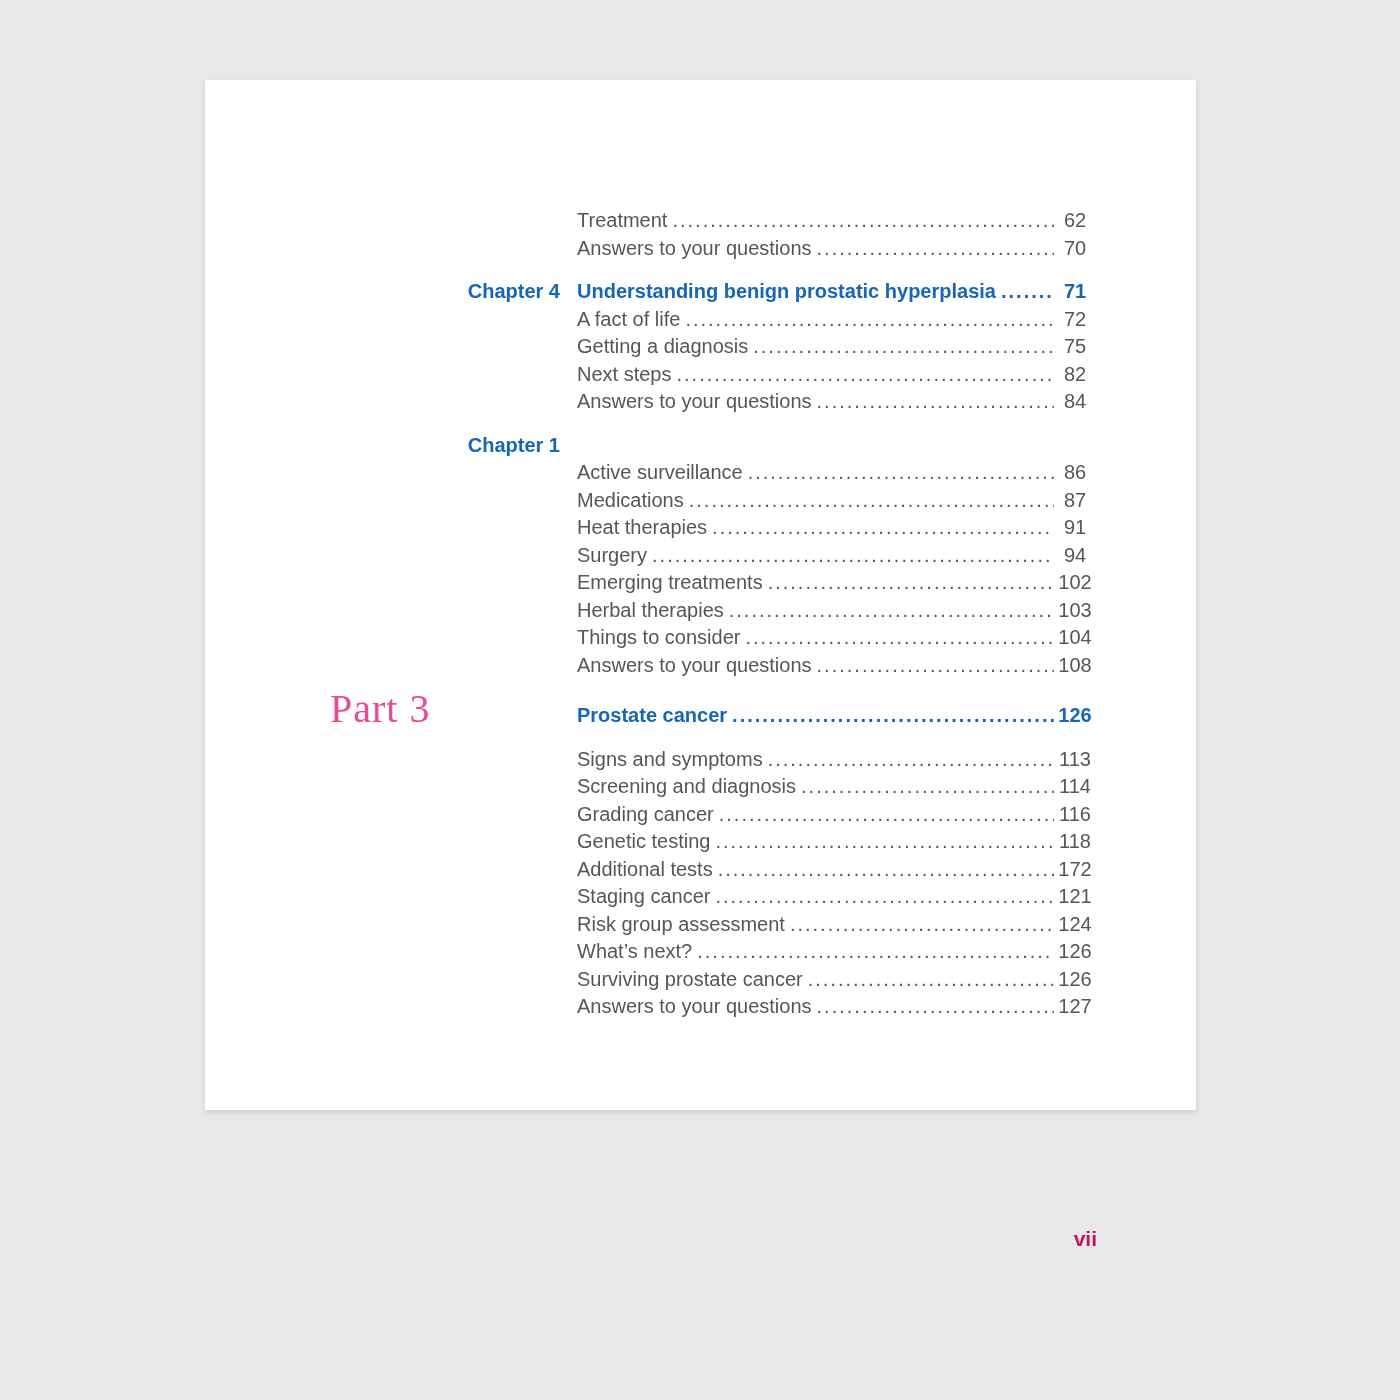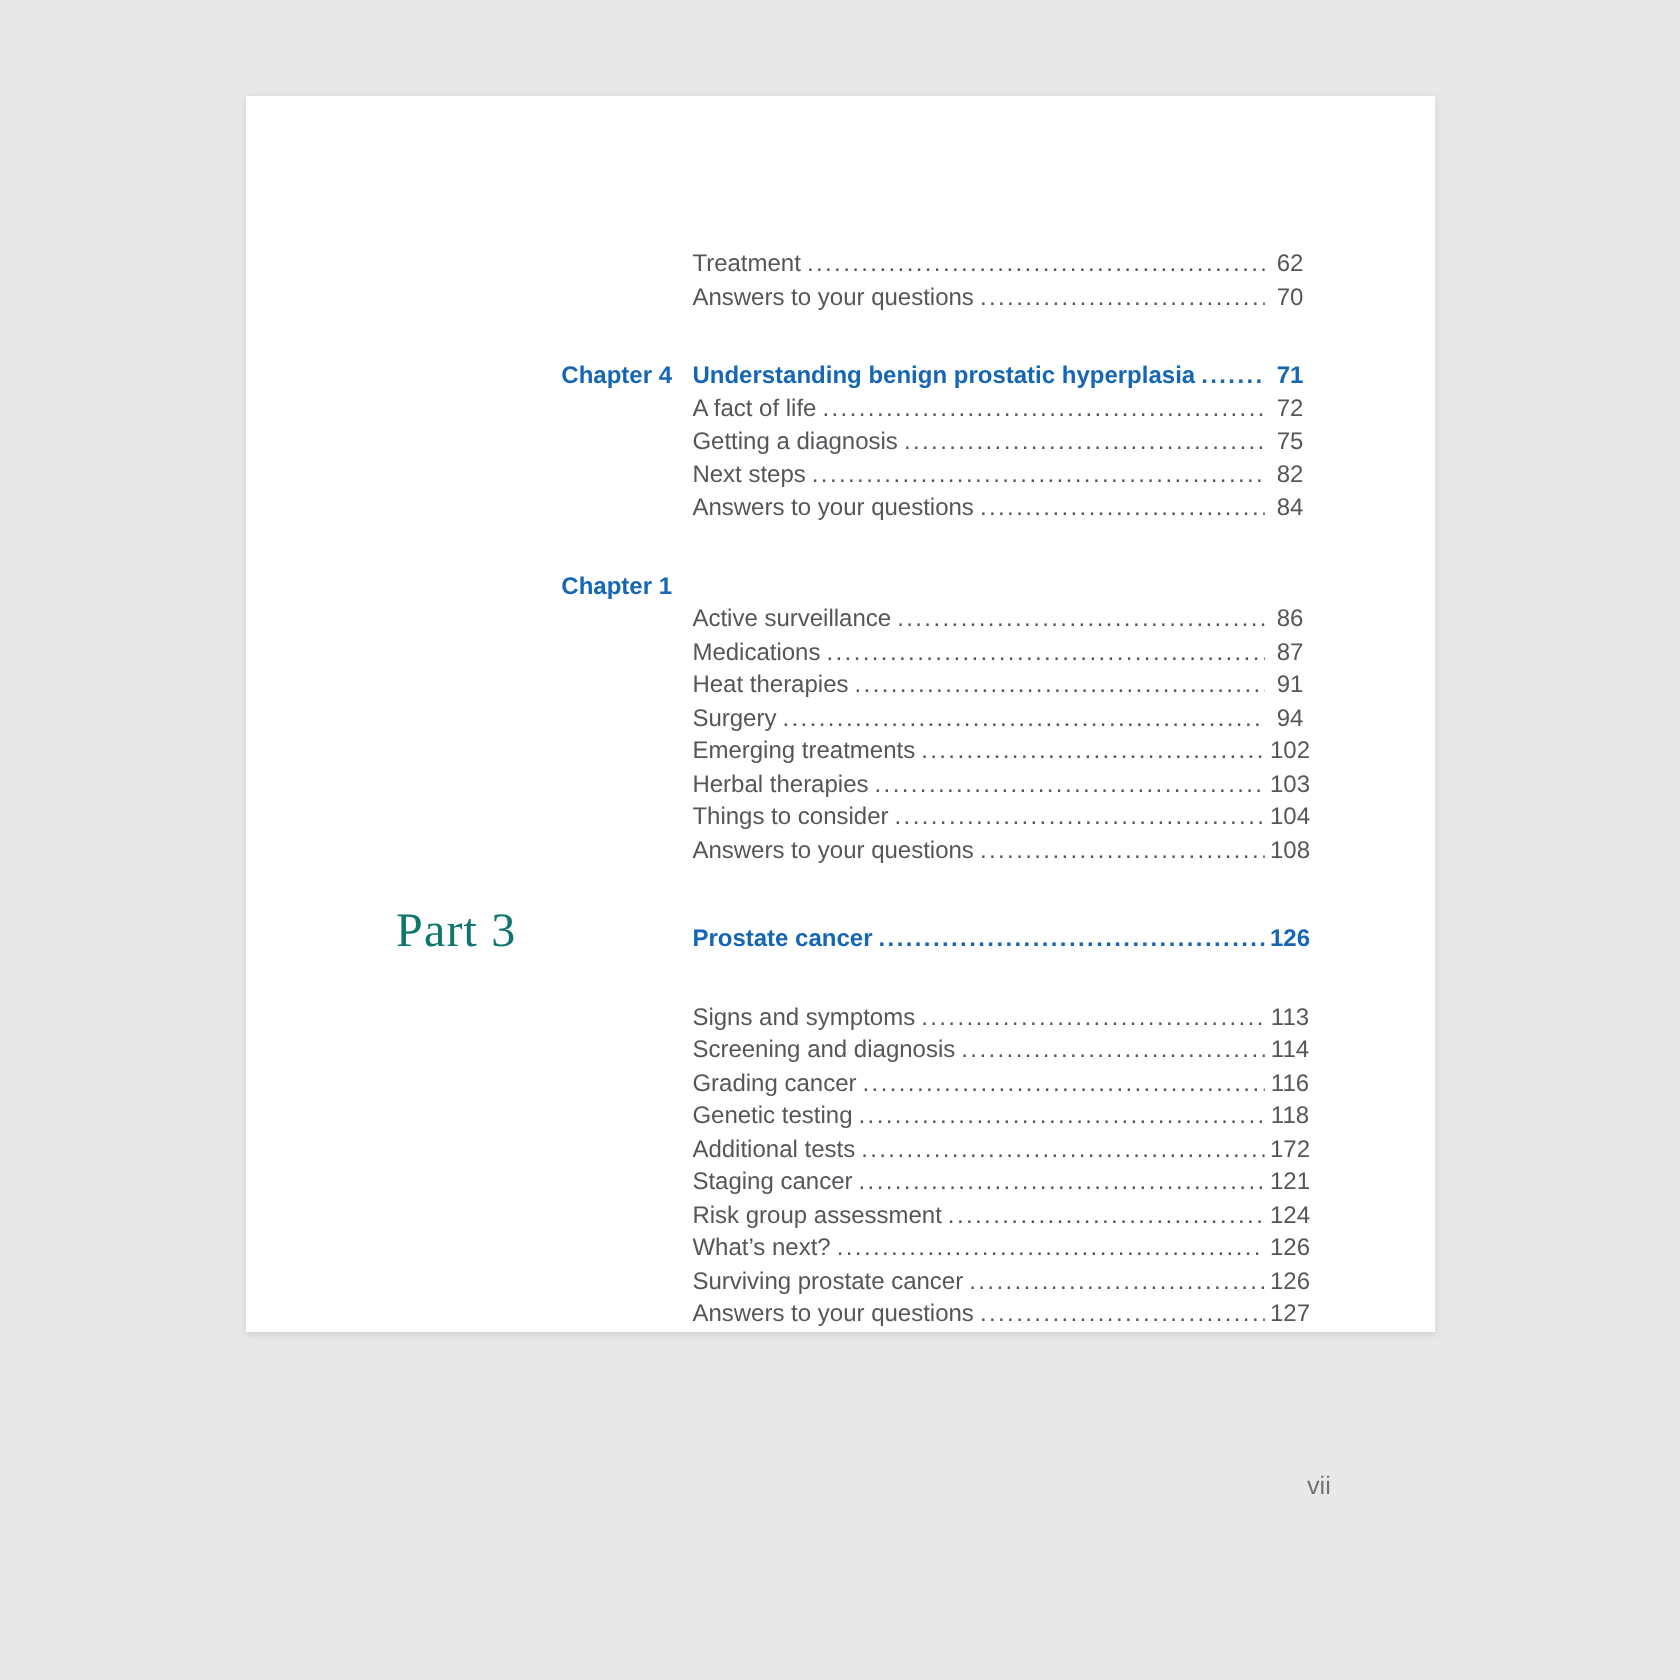--- a/index.html
+++ b/index.html
@@ -14,21 +14,21 @@
     position:absolute;
     left:205px; top:80px;
     width:991px; height:1030px;
     background:#ffffff;
     box-shadow:0 2px 6px rgba(0,0,0,0.12);
   }
   .toc {
     position:absolute;
     left:125px; top:127px; right:103px;
   }
-  .toc-block + .toc-block { margin-top:38px; }
+  .toc-block + .toc-block { margin-top:16px; }
   .toc-row {
     display:flex;
     align-items:baseline;
     line-height:27.5px;
     font-size:20px;
     color:#55565a;
   }
   .gutter {
     width:247px;
     flex:none;
@@ -37,21 +37,21 @@
     font-weight:bold;
     color:#1566b7;
   }
   .gutter.part-label {
     text-align:left;
     padding-left:0;
     font-family:"Liberation Serif","DejaVu Serif",serif;
     font-weight:normal;
     font-size:40px;
     line-height:27.5px;
-    color:#0f766e;
+    color:#ec4899;
     letter-spacing:1px;
   }
   .entry {
     flex:1;
     display:flex;
     align-items:baseline;
     min-width:0;
   }
   .title { flex:none; white-space:nowrap; }
   .leader {
@@ -71,24 +71,24 @@
     white-space:nowrap;
   }
   .toc-row.heading .title,
   .toc-row.heading .leader,
   .toc-row.heading .pagenum {
     color:#1566b7;
     font-weight:bold;
   }
   .folio {
     position:absolute;
-    right:87px; top:1147px;
+    right:99px; top:1147px;
     font-size:21px;
-    font-weight:normal;
-    color:#737373;
+    font-weight:bold;
+    color:#be185d;
   }
 </style>
 </head>
 <body>
 
 <div class="stage">
   <div class="book-page">
     <div class="toc" id="toc">
         <div class="toc-block">
           <div class="toc-row sub">

